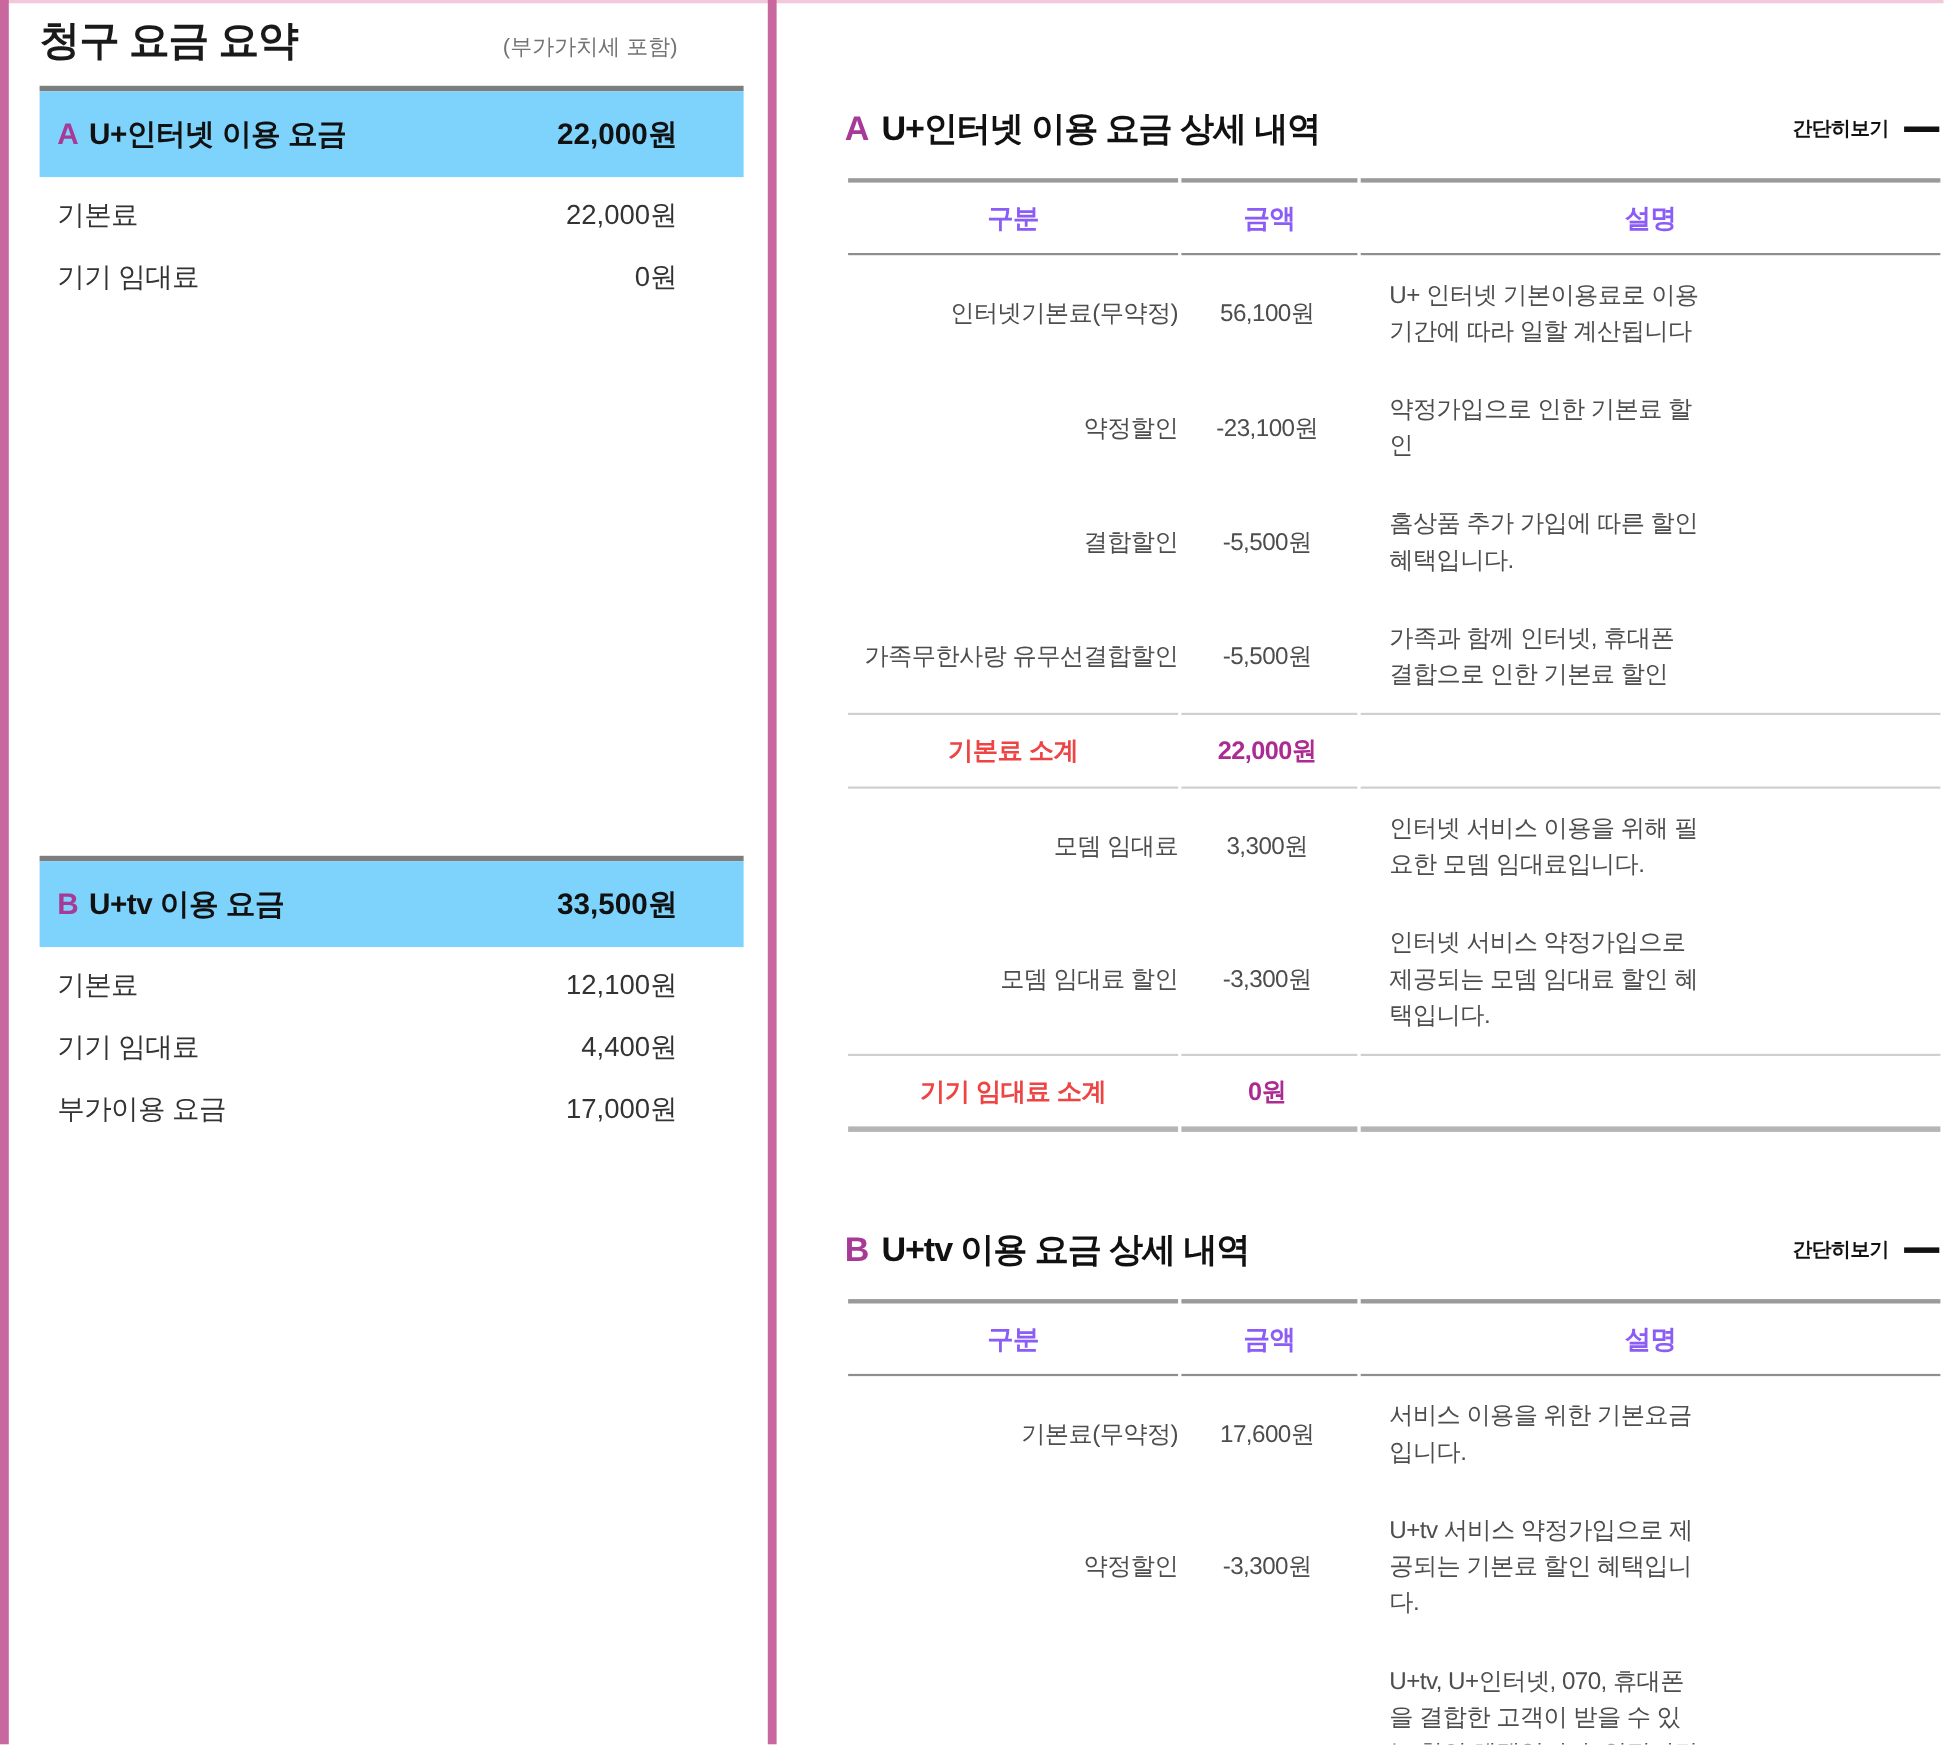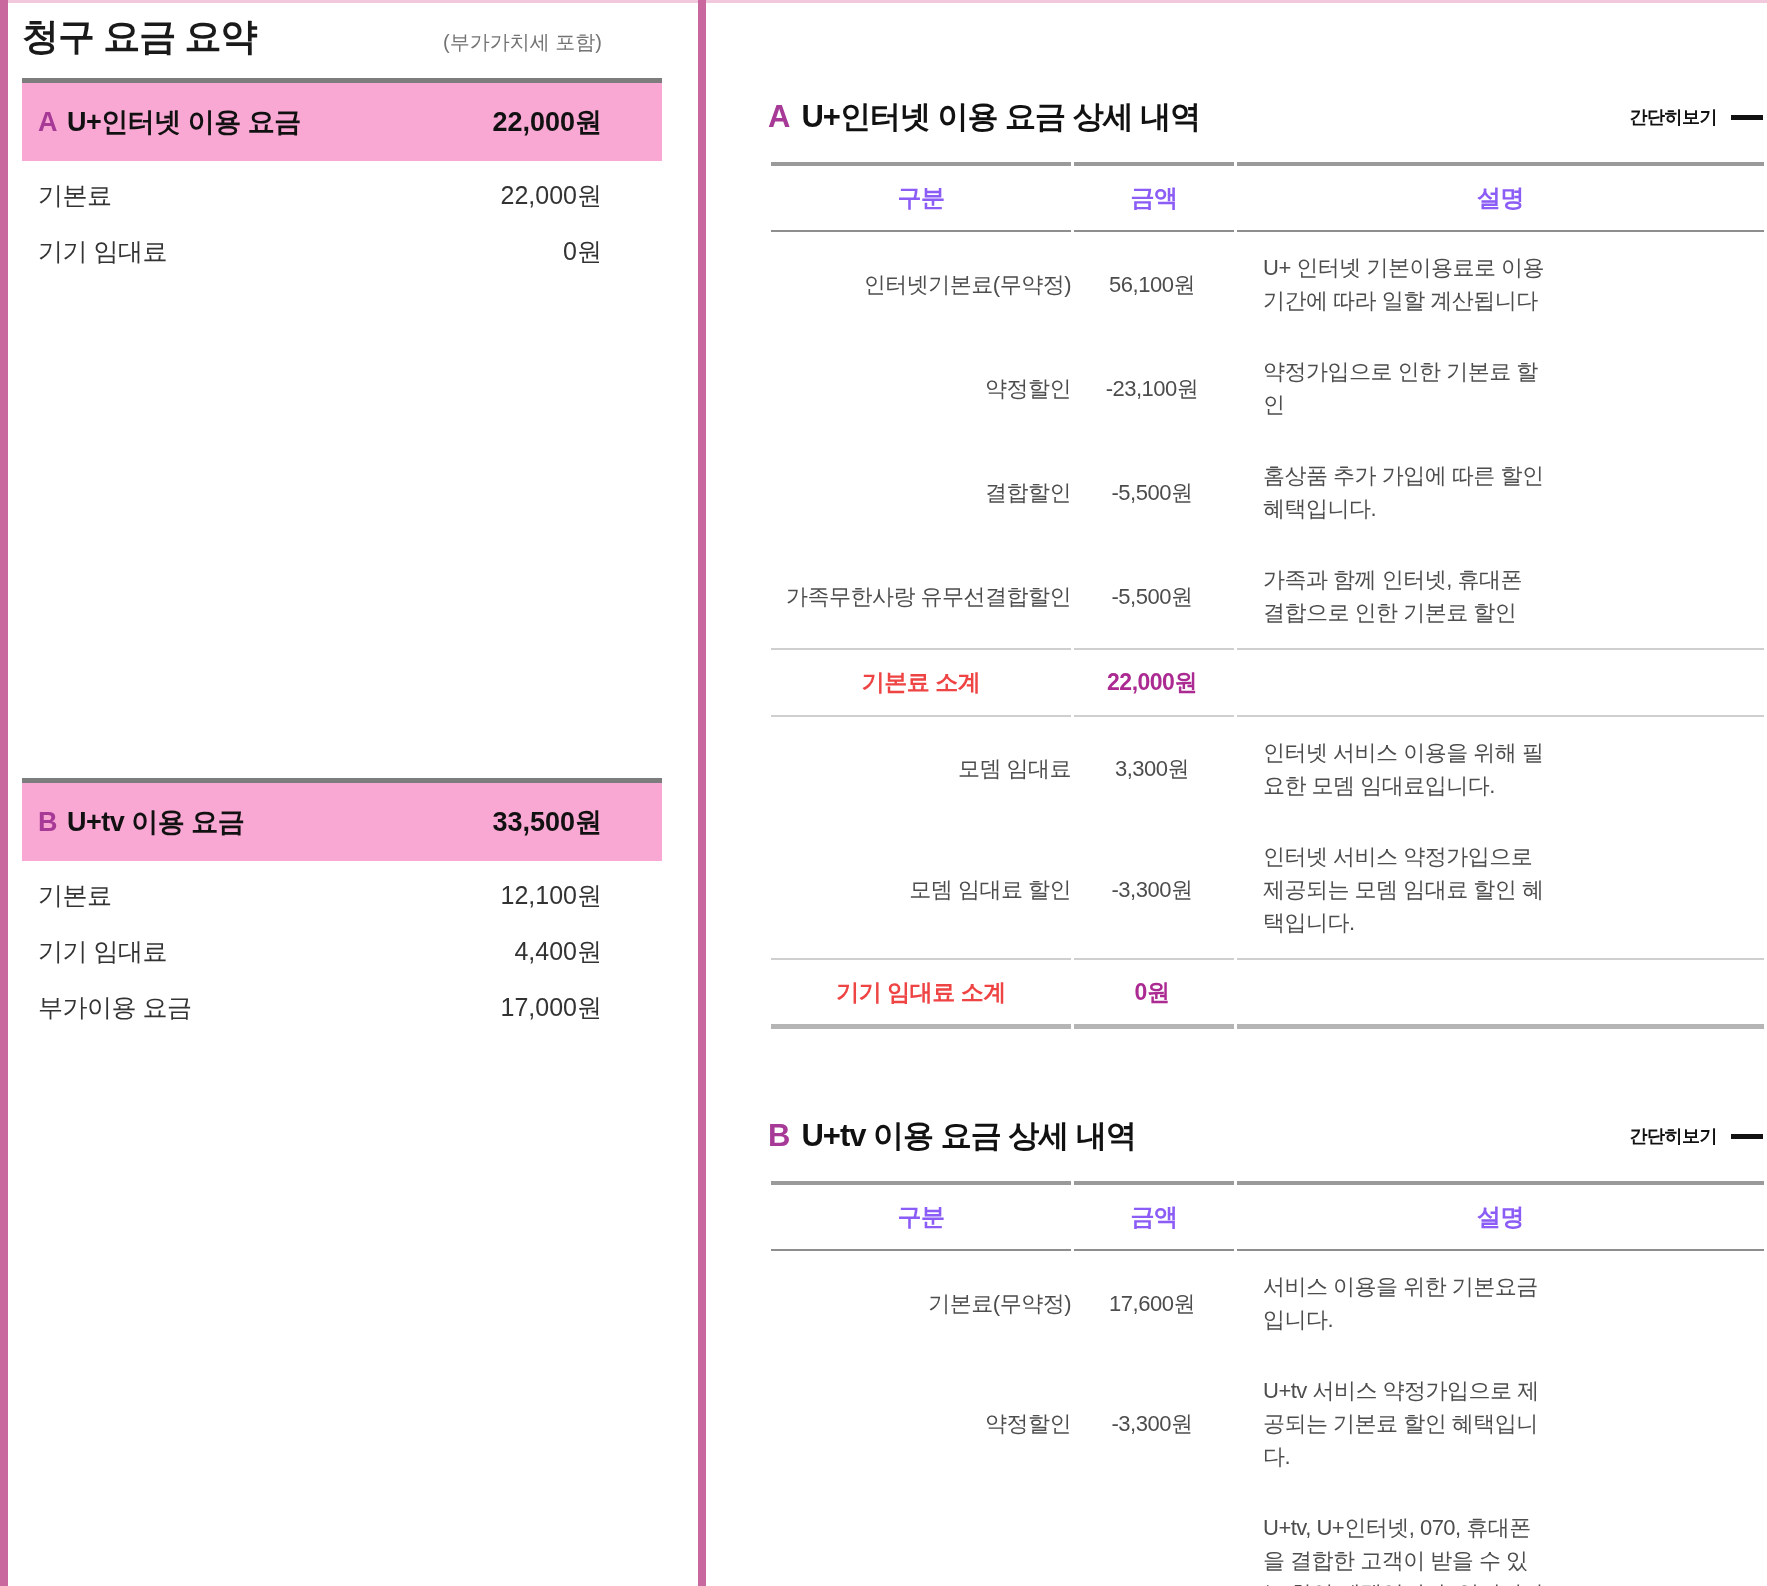--- a/index.html
+++ b/index.html
@@ -6,30 +6,30 @@
   body{
     width:1767px;height:1586px;position:relative;background:#fff;
     font-family:"Liberation Sans","DejaVu Sans",sans-serif;
     color:#333;overflow:hidden;
   }
   .top-line{position:absolute;left:0;top:0;width:100%;height:3px;background:#f2c8dc;}
   .left-bar{position:absolute;left:0;top:0;width:8px;height:100%;background:#c9679f;}
   .v-divider{position:absolute;left:698px;top:0;width:8px;height:100%;background:#c9679f;}
 
   
-  .summary{position:absolute;left:22px;top:12px;width:640px;}
+  .summary{position:absolute;left:36px;top:12px;width:640px;}
   .summary-head{display:flex;align-items:baseline;}
   .summary-head h1{margin:0;font-size:37px;font-weight:bold;color:#1a1a1a;letter-spacing:-1px;}
   .summary-head .vat{margin-left:auto;margin-right:60px;font-size:20px;color:#737373;}
   .sum-sec{margin-top:16px;border-top:5px solid #7d7d7d;}
   .sum-sec.second{margin-top:0;position:absolute;top:766px;left:0;width:640px;}
   .sum-row{display:flex;align-items:center;min-height:56px;font-size:25px;color:#333;}
   .sum-row .label{padding-left:16px;letter-spacing:-0.5px;}
   .sum-row .val{margin-left:auto;padding-right:60px;text-align:right;}
-  .sum-row.head{min-height:78px;background:#f9a8d4;font-weight:bold;color:#111;font-size:27px;margin-bottom:6px;}
+  .sum-row.head{min-height:78px;background:#7dd3fc;font-weight:bold;color:#111;font-size:27px;margin-bottom:6px;}
   .sum-row.head .badge{margin-right:10px;}
   .badge{color:#a73a96;font-weight:bold;}
 
   
   .details{position:absolute;left:768px;top:96px;width:999px;}
   .det-sec{margin-bottom:86px;}
   .det-head{display:flex;align-items:center;gap:22px;}
   .det-head h2{margin:0;font-size:31px;font-weight:bold;color:#111;letter-spacing:-1px;}
   .det-head h2 .badge{margin-right:12px;font-size:31px;}
   .collapse{margin-left:auto;display:flex;align-items:center;gap:14px;background:none;border:none;

